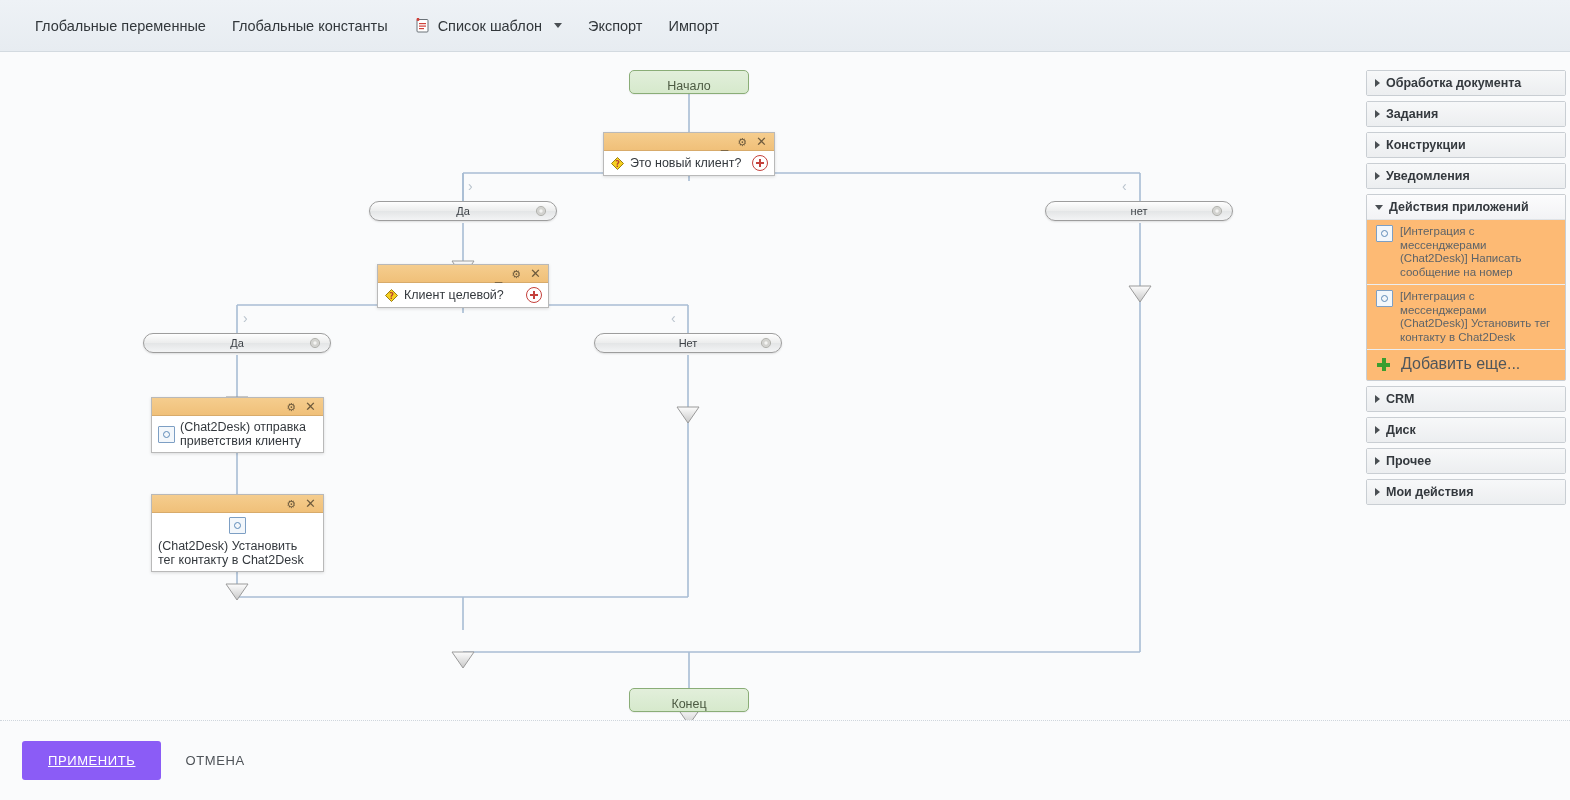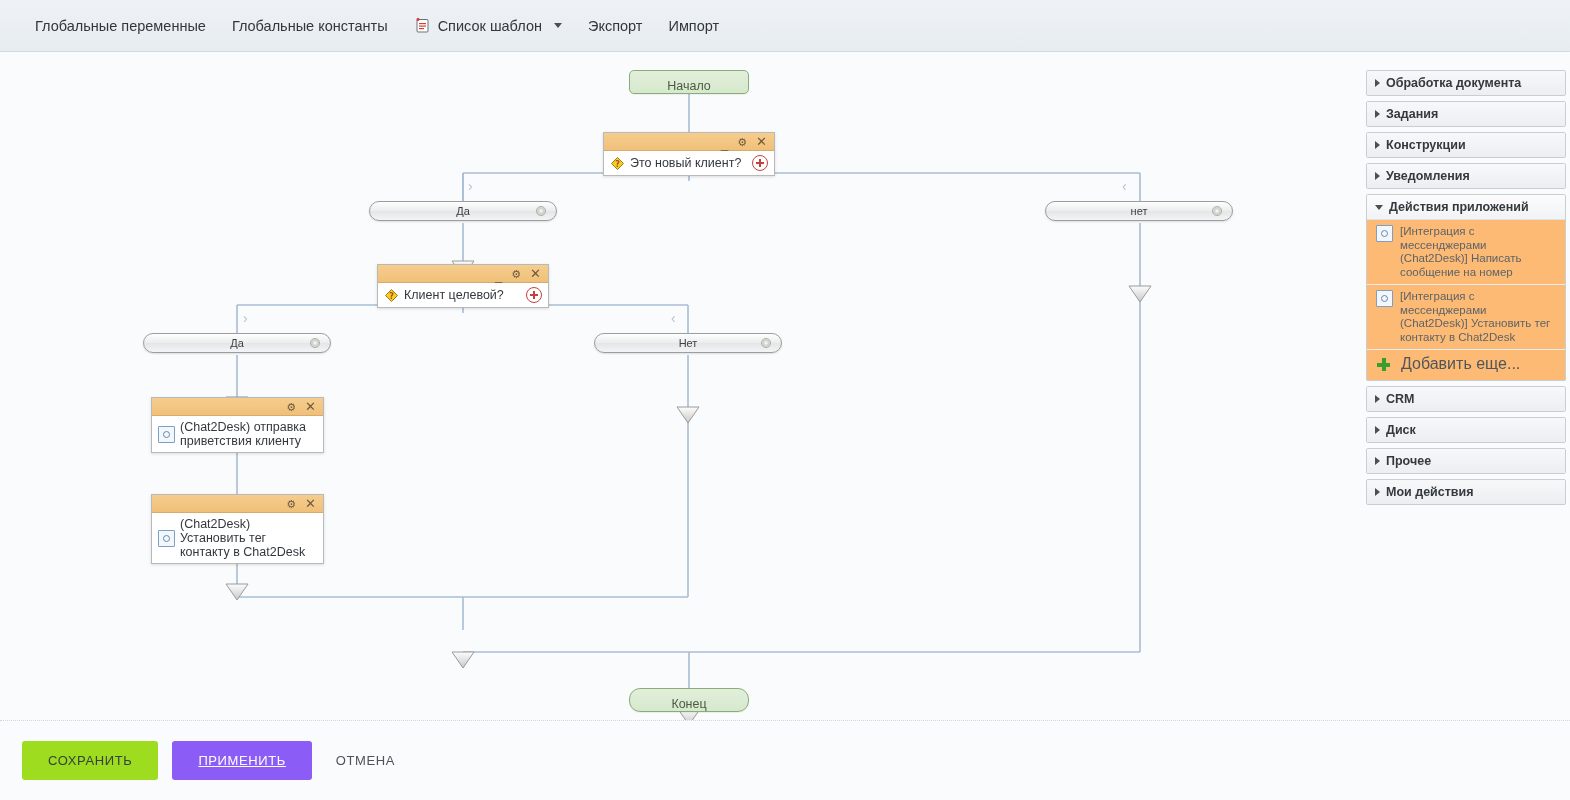--- a/index.html
+++ b/index.html
@@ -330,29 +330,29 @@
         </span>
       <span class="txt">(Chat2Desk) отправка приветствия клиенту</span>
     </div>
   </div>
 
   <div class="win" style="left:151px;top:442px;width:173px;">
     <div class="win-head">
       <span class="wbtn gear">⚙</span>
       <span class="wbtn close">✕</span>
     </div>
-    <div class="win-body" style="min-height:34px;">
+    <div class="win-body" style="min-height:34px;flex-direction:column;">
       <span class="ic-app">
           <i></i>
         </span>
       <span class="txt">(Chat2Desk) Установить тег контакту в Chat2Desk</span>
     </div>
   </div>
 
-  <div class="term" style="left:629px;top:636px;border-radius:11px;">
+  <div class="term" style="left:629px;top:636px;">
     <span>Конец</span>
   </div>
 </div>
 
 <div id="rpanel">
 
   <div class="grp">
     <div class="grp-head">
       <span class="tri right"></span>
       <span>Обработка документа</span>
@@ -428,16 +428,15 @@
 
   <div class="grp">
     <div class="grp-head">
       <span class="tri right"></span>
       <span>Мои действия</span>
     </div>
   </div>
 </div>
 
 <div id="footer">
-  <button class="btn btn-save">СОХРАНИТЬ</button>
   <button class="btn btn-apply">ПРИМЕНИТЬ</button>
   <button class="btn btn-cancel">ОТМЕНА</button>
 </div>
 
 </body></html>

